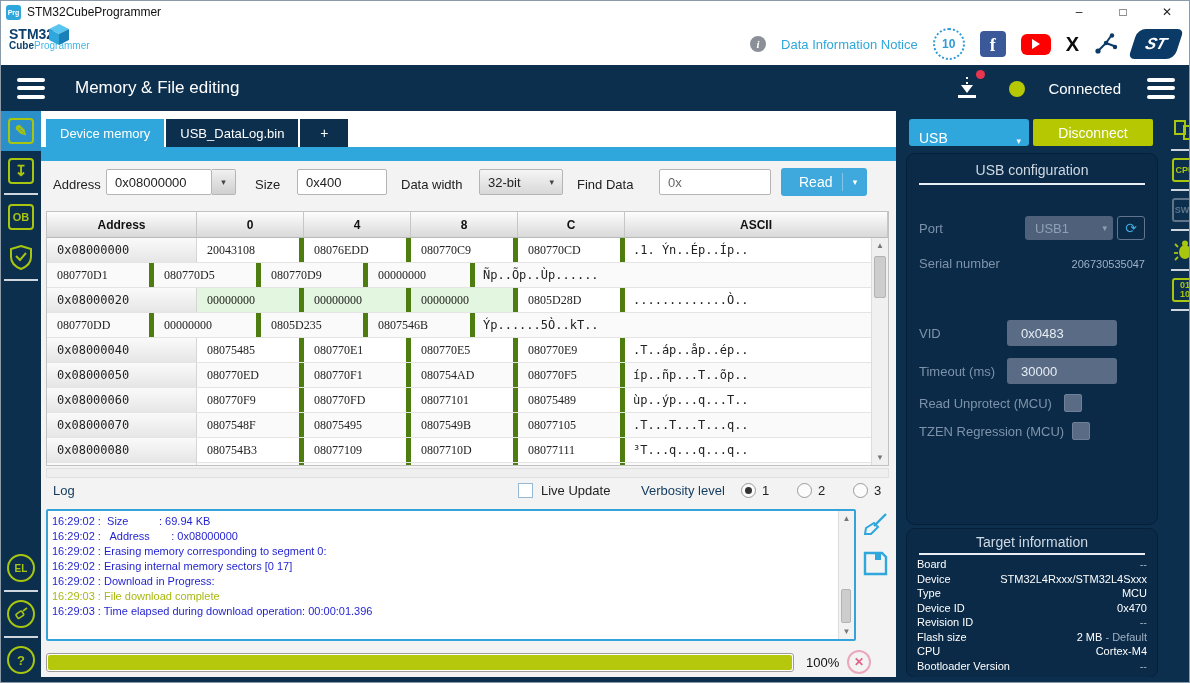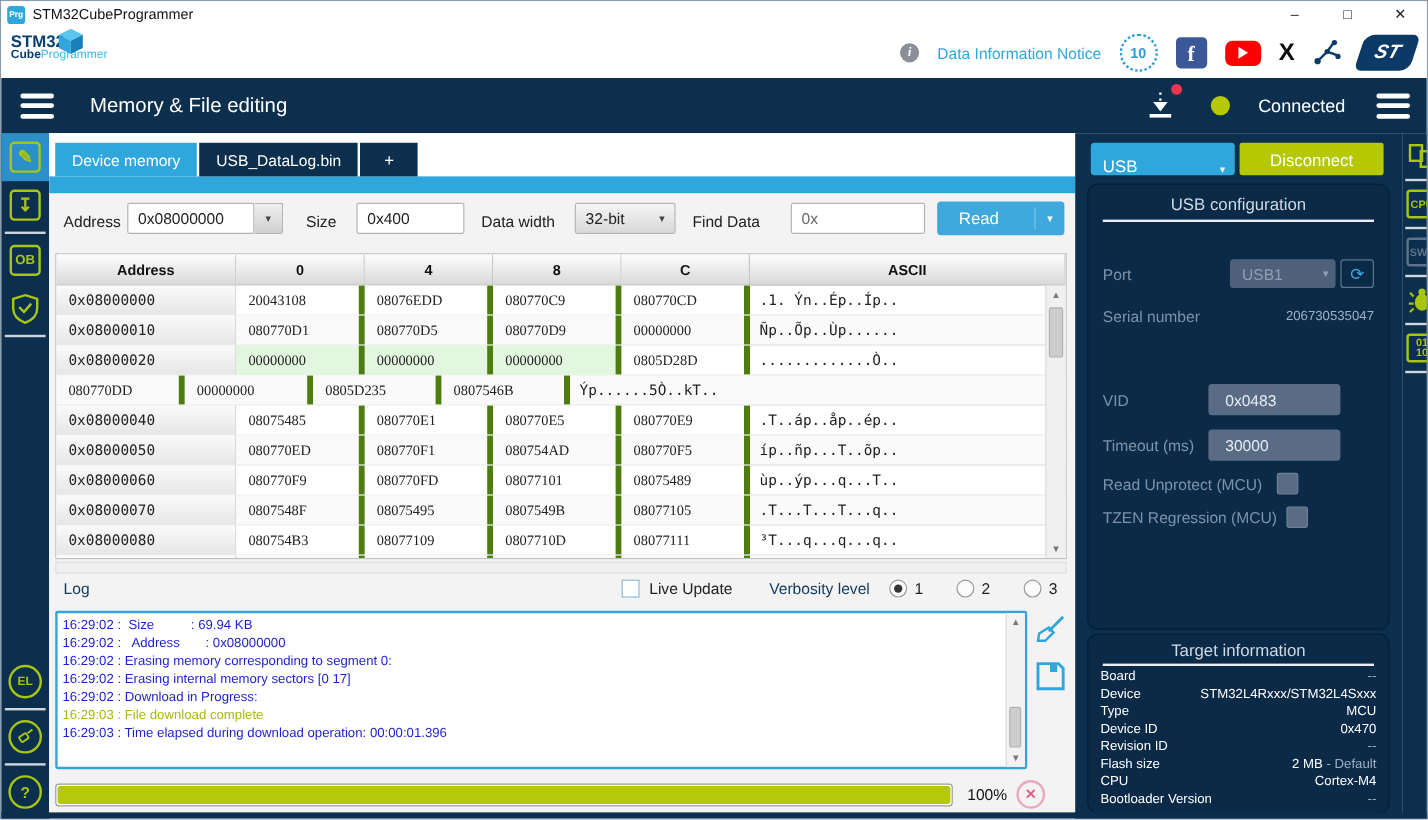--- a/index.html
+++ b/index.html
@@ -28,21 +28,21 @@
   .x-icon{font-size:20px;font-weight:bold;color:#0b0b0b;line-height:22px;}
   .st-logo{width:46px;height:30px;background:#0b3a66;border-radius:8px 6px 8px 6px;transform:skewX(-18deg);display:flex;align-items:center;justify-content:center;color:#fff;font-style:italic;font-weight:bold;font-size:16px;}
   
   .navbar{position:absolute;left:0;top:64px;width:100%;height:46px;background:#0c2f4e;display:flex;align-items:center;}
   .hamburger{width:28px;height:21px;display:flex;flex-direction:column;justify-content:space-between;cursor:pointer;}
   .hamburger i{display:block;height:4px;background:#fff;border-radius:2px;}
   .nav-title{color:#fff;font-size:17px;margin-left:30px;}
   .nav-right{margin-left:auto;display:flex;align-items:center;gap:26px;margin-right:14px;}
   .dl-wrap{position:relative;width:30px;height:30px;cursor:pointer;}
   .red-dot{position:absolute;right:-2px;top:-3px;width:9px;height:9px;border-radius:50%;background:#e8364f;}
-  .conn{display:flex;align-items:flex-start;gap:23px;}
+  .conn{display:flex;align-items:flex-end;gap:23px;}
   .conn-dot{width:16px;height:16px;border-radius:50%;background:#b6c804;}
   .conn-txt{color:#fff;font-size:15px;}
   
   .sidebar{position:absolute;left:0;top:110px;width:40px;height:573px;background:#0c2f4e;}
   .sb-item{width:40px;height:40px;display:flex;align-items:center;justify-content:center;cursor:pointer;}
   .sb-item.active{background:#2b8fc9;}
   .sb-box{width:26px;height:26px;border:2px solid #a8c50f;border-radius:4px;color:#a8c50f;display:flex;align-items:center;justify-content:center;font-size:15px;box-sizing:border-box;font-weight:bold;}
   .sb-circ{width:28px;height:28px;border:2px solid #a8c50f;border-radius:50%;color:#a8c50f;display:flex;align-items:center;justify-content:center;font-size:13px;box-sizing:border-box;font-weight:bold;}
   .sb-sep{height:2px;background:#cfd6dd;margin:2px 3px;}
   .sb-bottom{position:absolute;left:0;bottom:4px;width:40px;}
@@ -55,21 +55,21 @@
   .tab.inactive{background:#0c2f4e;}
   .tab.plus{width:20px;justify-content:center;background:#0c2f4e;font-size:14px;}
   .bluestrip{position:absolute;left:0;top:36px;width:855px;height:14px;background:#2fa7dc;}
   .topwhite{position:absolute;left:0;top:0;width:855px;height:36px;background:#fff;}
   
   .ctl-label{position:absolute;font-size:13px;color:#222;top:66px;}
   .ctl-input{position:absolute;top:58px;height:26px;border:1px solid #b5b5b5;background:#fff;font-size:13px;color:#222;padding:0 8px;box-sizing:border-box;border-radius:2px;display:flex;align-items:center;}
   .ctl-grayselect{background:linear-gradient(#f5f5f5,#d8d8d8);justify-content:space-between;cursor:pointer;}
   .caret{font-size:9px;color:#444;margin-left:8px;}
   .combo-btn{position:absolute;top:58px;width:24px;height:26px;background:linear-gradient(#f0f0f0,#cfcfcf);border:1px solid #b5b5b5;border-left:none;box-sizing:border-box;text-align:center;line-height:24px;font-size:9px;color:#444;cursor:pointer;border-radius:0 2px 2px 0;}
-  .read-btn{position:absolute;top:57px;left:740px;width:106px;height:28px;background:#3fa9dd;border-radius:3px;color:#fff;font-size:14px;display:flex;align-items:center;cursor:pointer;}
+  .read-btn{position:absolute;top:57px;left:740px;width:86px;height:28px;background:#3fa9dd;border-radius:3px;color:#fff;font-size:14px;display:flex;align-items:center;cursor:pointer;}
   .read-btn span.lbl{margin-left:18px;}
   .read-btn .divider{margin-left:auto;width:1px;height:18px;background:#7fc6e8;}
   .read-btn .rcaret{width:24px;text-align:center;font-size:9px;}
   
   .hex-table{position:absolute;left:5px;top:100px;width:843px;height:255px;background:#fff;border:1px solid #c2c2c2;box-sizing:border-box;overflow:hidden;}
   .hex-head{display:flex;height:26px;}
   .hex-head .hc{background:linear-gradient(#fdfdfd,#d9d9d9);border-right:1px solid #c6c6c6;border-bottom:1px solid #b9b9b9;font-size:12px;font-weight:bold;color:#111;display:flex;align-items:center;justify-content:center;box-sizing:border-box;}
   .hex-row{display:flex;height:24px;border-bottom:1px solid #e4e4e4;}
   .hex-row.alt{background:#fafafa;}
   .c-addr{width:150px;background:linear-gradient(#fafafa,#e6e6e6);border-right:1px solid #d5d5d5;font-family:"DejaVu Sans Mono",monospace;font-size:12px;color:#222;display:flex;align-items:center;padding-left:10px;box-sizing:border-box;}
@@ -288,21 +288,20 @@
       <div id="hex-rows">
           <div class="hex-row">
             <div class="c-addr">0x08000000</div>
             <div class="c-word">20043108</div>
             <div class="c-word">08076EDD</div>
             <div class="c-word">080770C9</div>
             <div class="c-word">080770CD</div>
             <div class="c-ascii">.1. Ýn..Ép..Íp..</div>
           </div>
           <div class="hex-row alt">
-            <div class="c-addr">0x08000010</div>
             <div class="c-word">080770D1</div>
             <div class="c-word">080770D5</div>
             <div class="c-word">080770D9</div>
             <div class="c-word zero">00000000</div>
             <div class="c-ascii">Ñp..Õp..Ùp......</div>
           </div>
           <div class="hex-row">
             <div class="c-addr">0x08000020</div>
             <div class="c-word zero">00000000</div>
             <div class="c-word zero">00000000</div>

